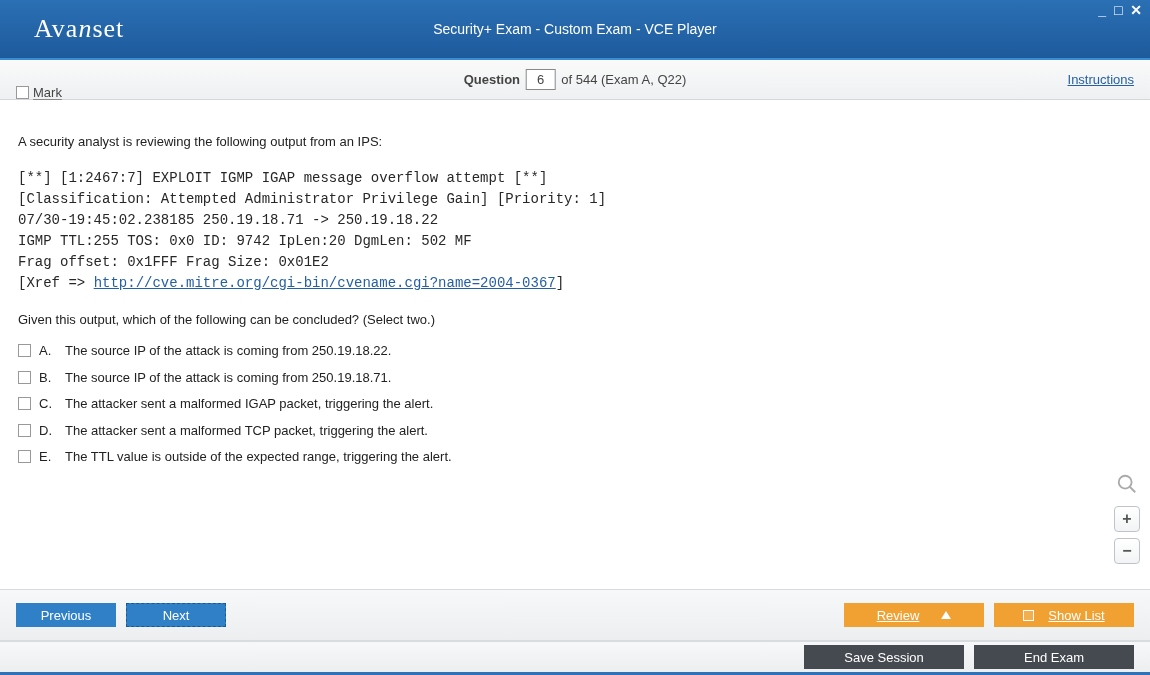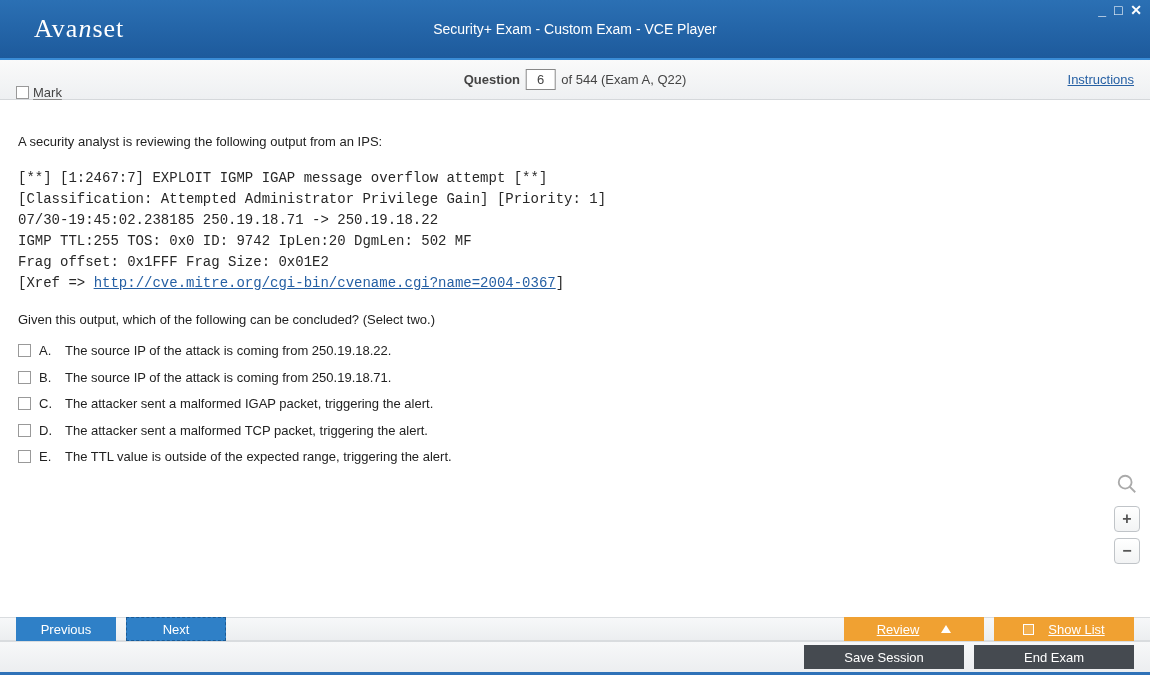--- a/index.html
+++ b/index.html
@@ -129,21 +129,21 @@
 }
 .mag-icon svg { width: 22px; height: 22px; stroke: #aaa; fill: none; stroke-width: 2; }
 
 .footer {
   position: absolute;
   bottom: 0;
   left: 0;
   right: 0;
 }
 .row1 {
-  height: 24px;
+  height: 52px;
   background: linear-gradient(#f7f8f9,#eceef0);
   border-top: 1px solid #d9dcdf;
   border-bottom: 1px solid #d9dcdf;
   display: flex;
   align-items: center;
   padding: 0 16px;
   gap: 10px;
 }
 .row2 {
   height: 34px;

